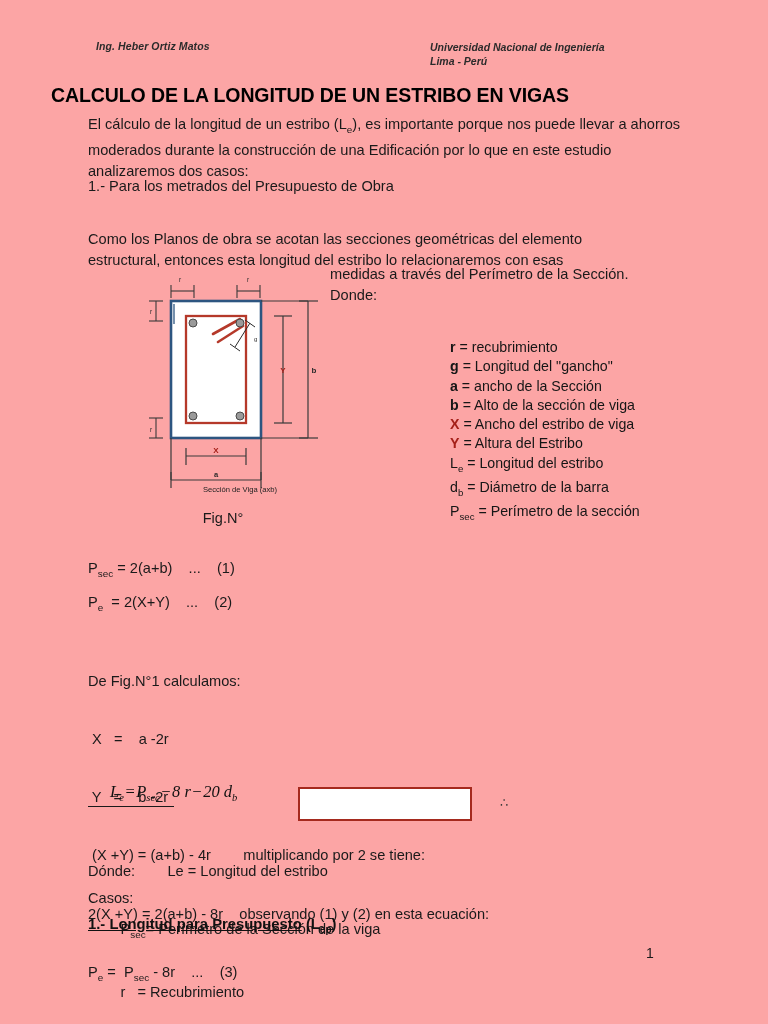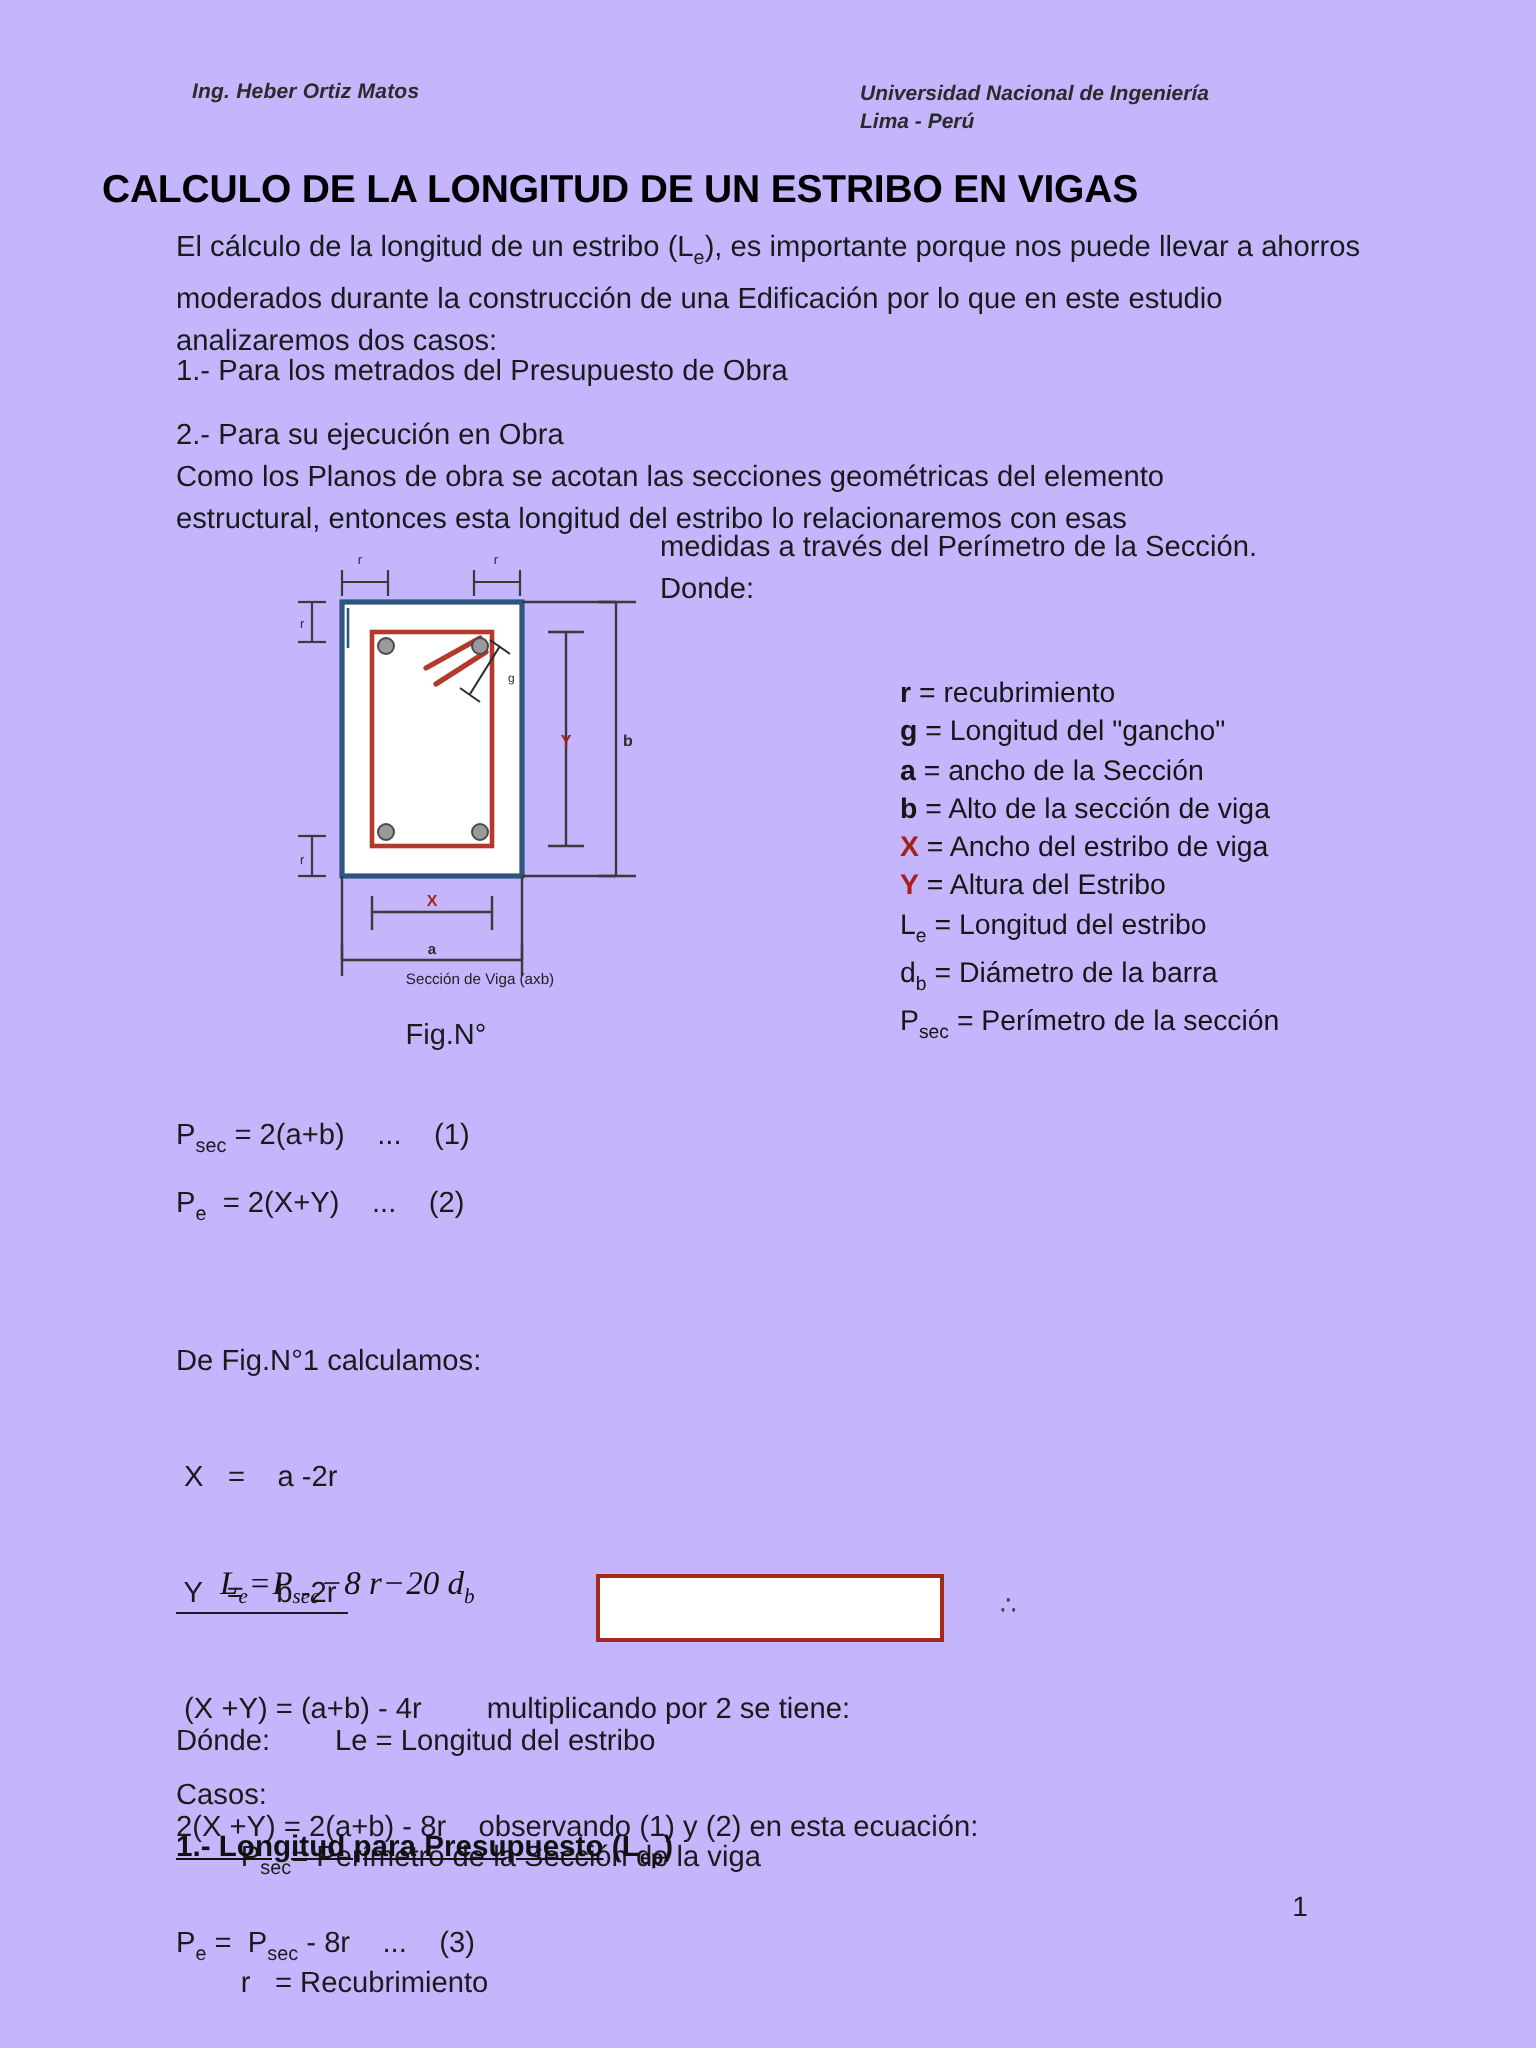--- a/index.html
+++ b/index.html
@@ -9,21 +9,21 @@
     background: #ffffff;
   }
   body {
     font-family: "Liberation Sans", sans-serif;
     color: #1a1a1a;
   }
   .page {
     position: relative;
     width: 768px;
     height: 1024px;
-    background: #c4b5fd;
+    background: #fca5a5;
     overflow: hidden;
   }
 
   
   .hdr-left {
     position: absolute;
     left: 96px;
     top: 40px;
     font-style: italic;
     font-weight: bold;
@@ -221,21 +221,20 @@
   </div>
 
   <div class="doc-title">CALCULO DE LA LONGITUD DE UN ESTRIBO EN VIGAS</div>
 
   <div class="body-text p-intro">
     <span>El cálculo de la longitud de un estribo (L<sub>e</sub>), es importante porque nos puede llevar a ahorros moderados durante la construcción de una Edificación por lo que en este estudio analizaremos dos casos:</span>
   </div>
 
   <div class="body-text p-case1">1.- Para los metrados del Presupuesto de Obra</div>
 
-  <div class="body-text p-case2">2.- Para su ejecución en Obra</div>
 
   <div class="body-text p-como">Como los Planos de obra se acotan las secciones geométricas del elemento estructural, entonces esta longitud del estribo lo relacionaremos con esas</div>
 
   <div class="body-text p-medidas">medidas a través del Perímetro de la Sección.</div>
 
   <div class="body-text p-donde">Donde:</div>
 
   <div class="figure">
     <svg width="200" height="262" viewBox="0 0 200 262">
 

